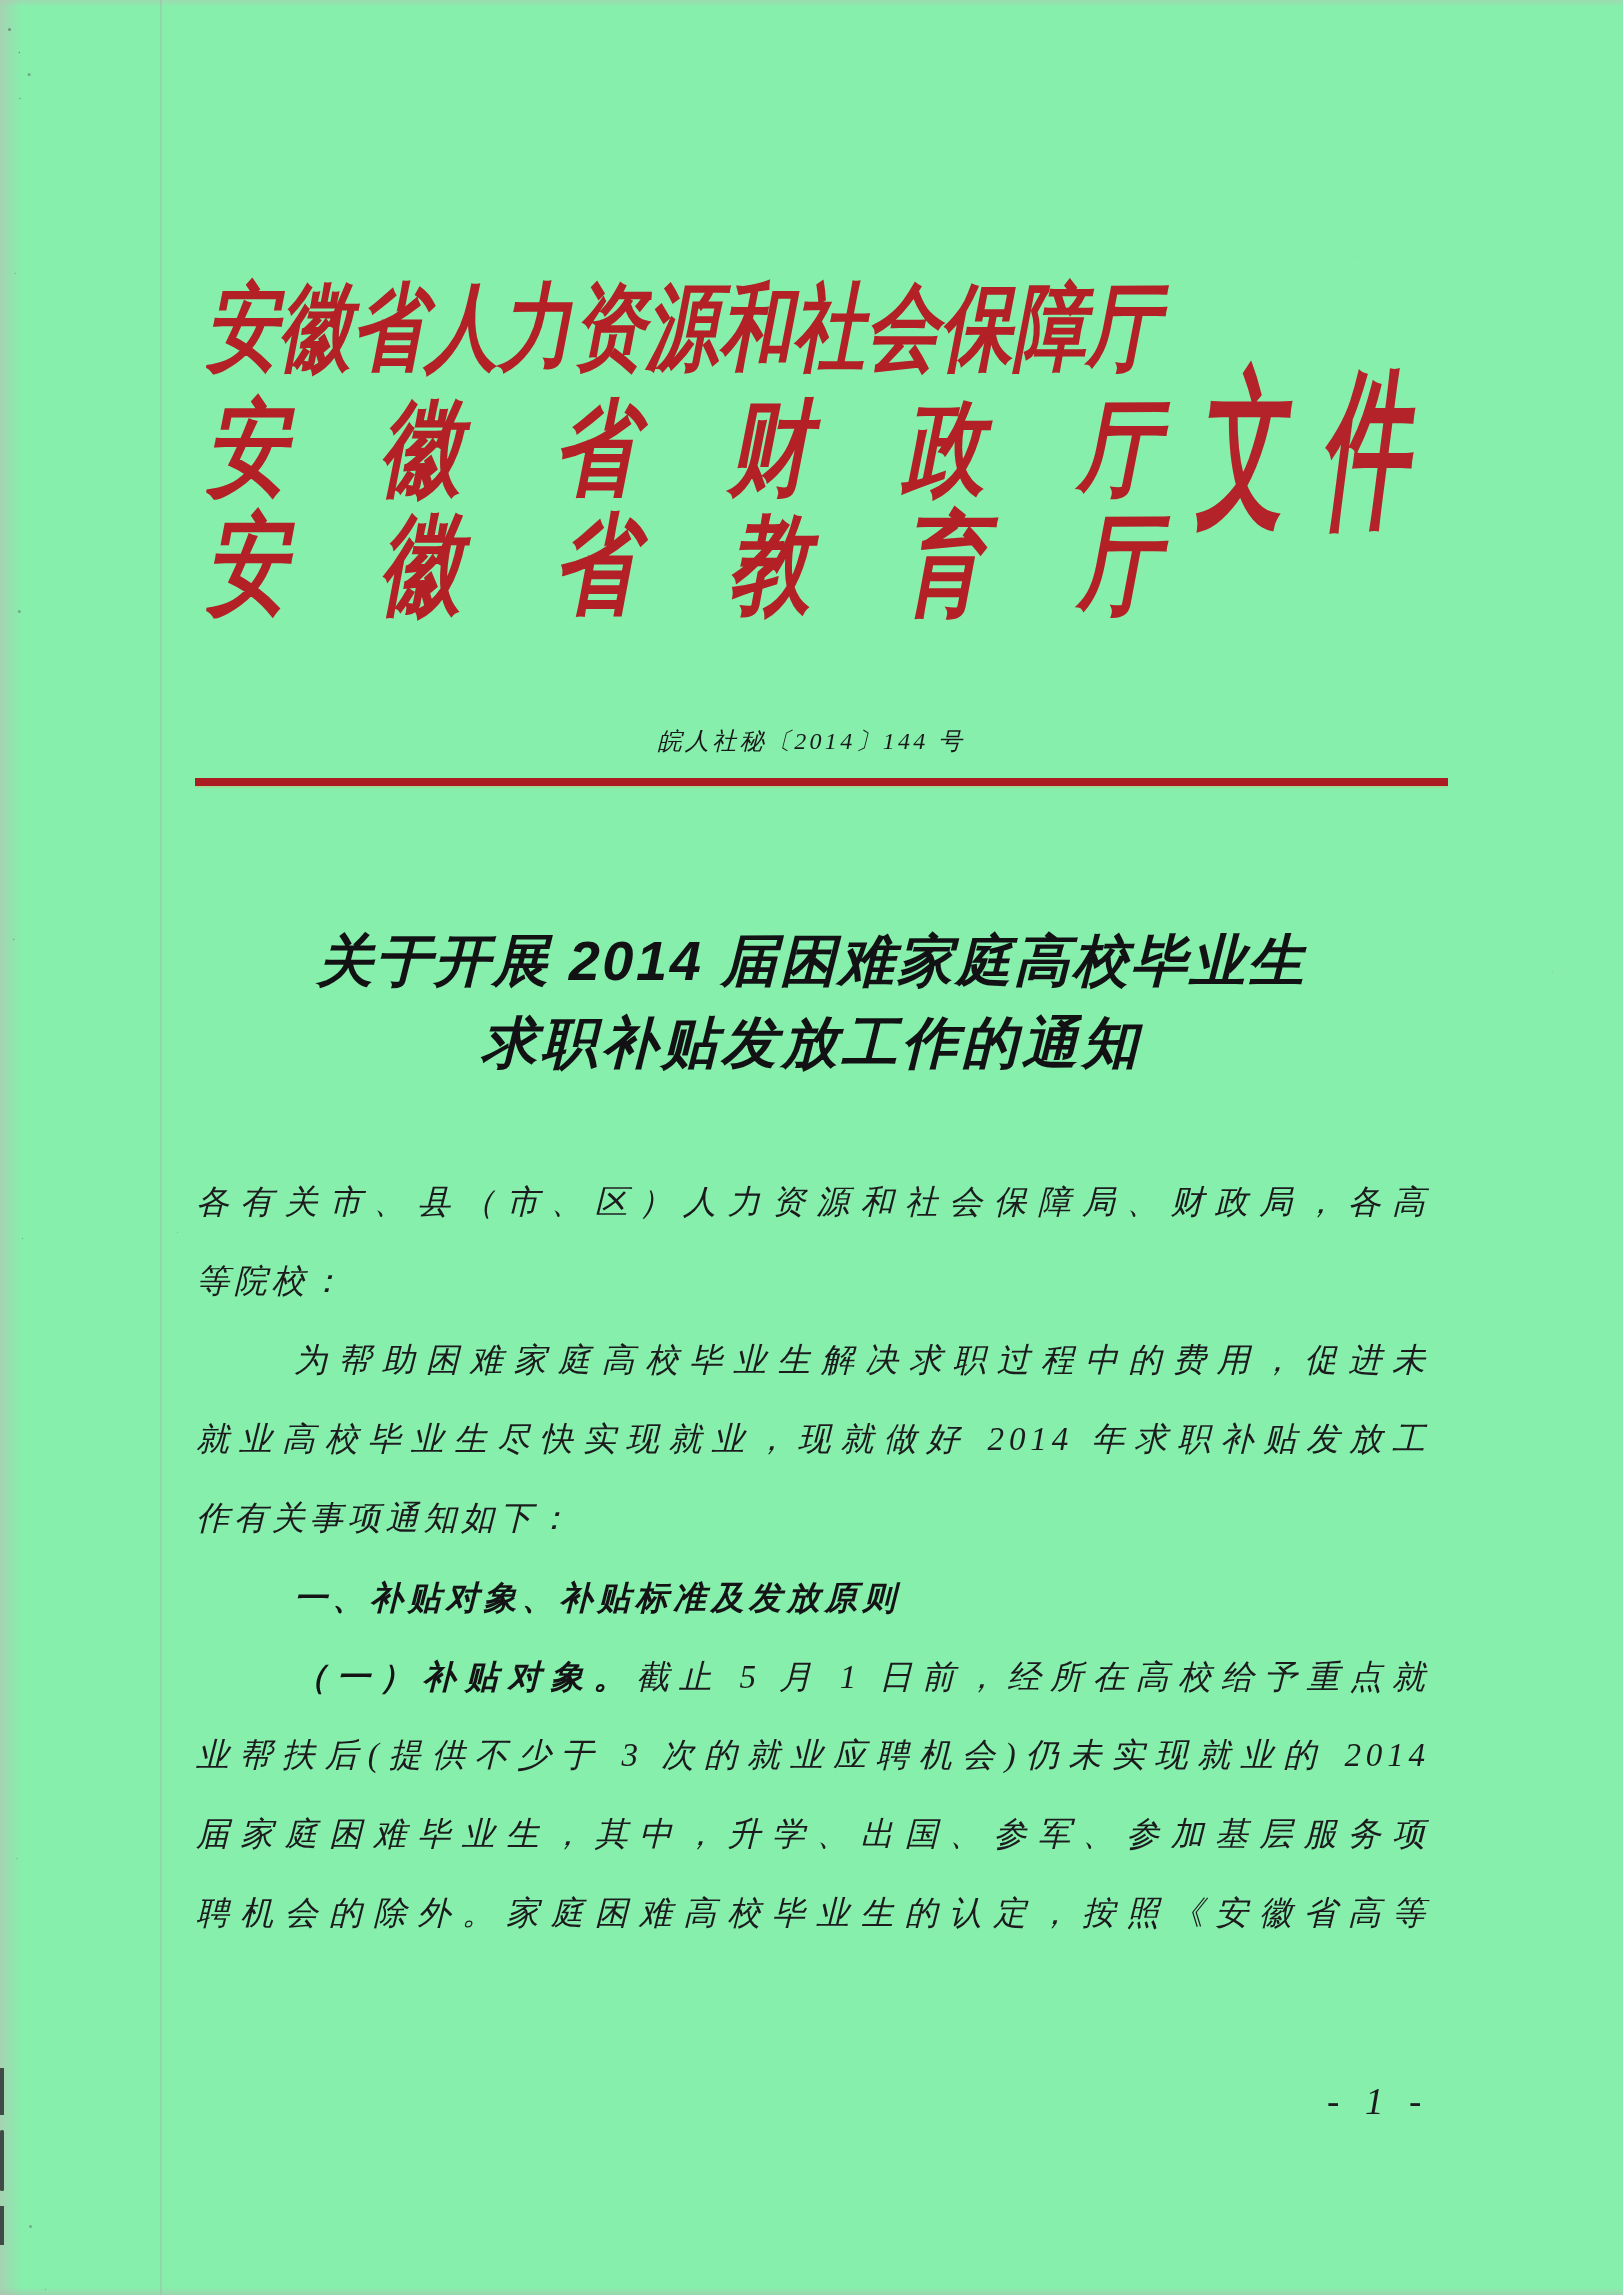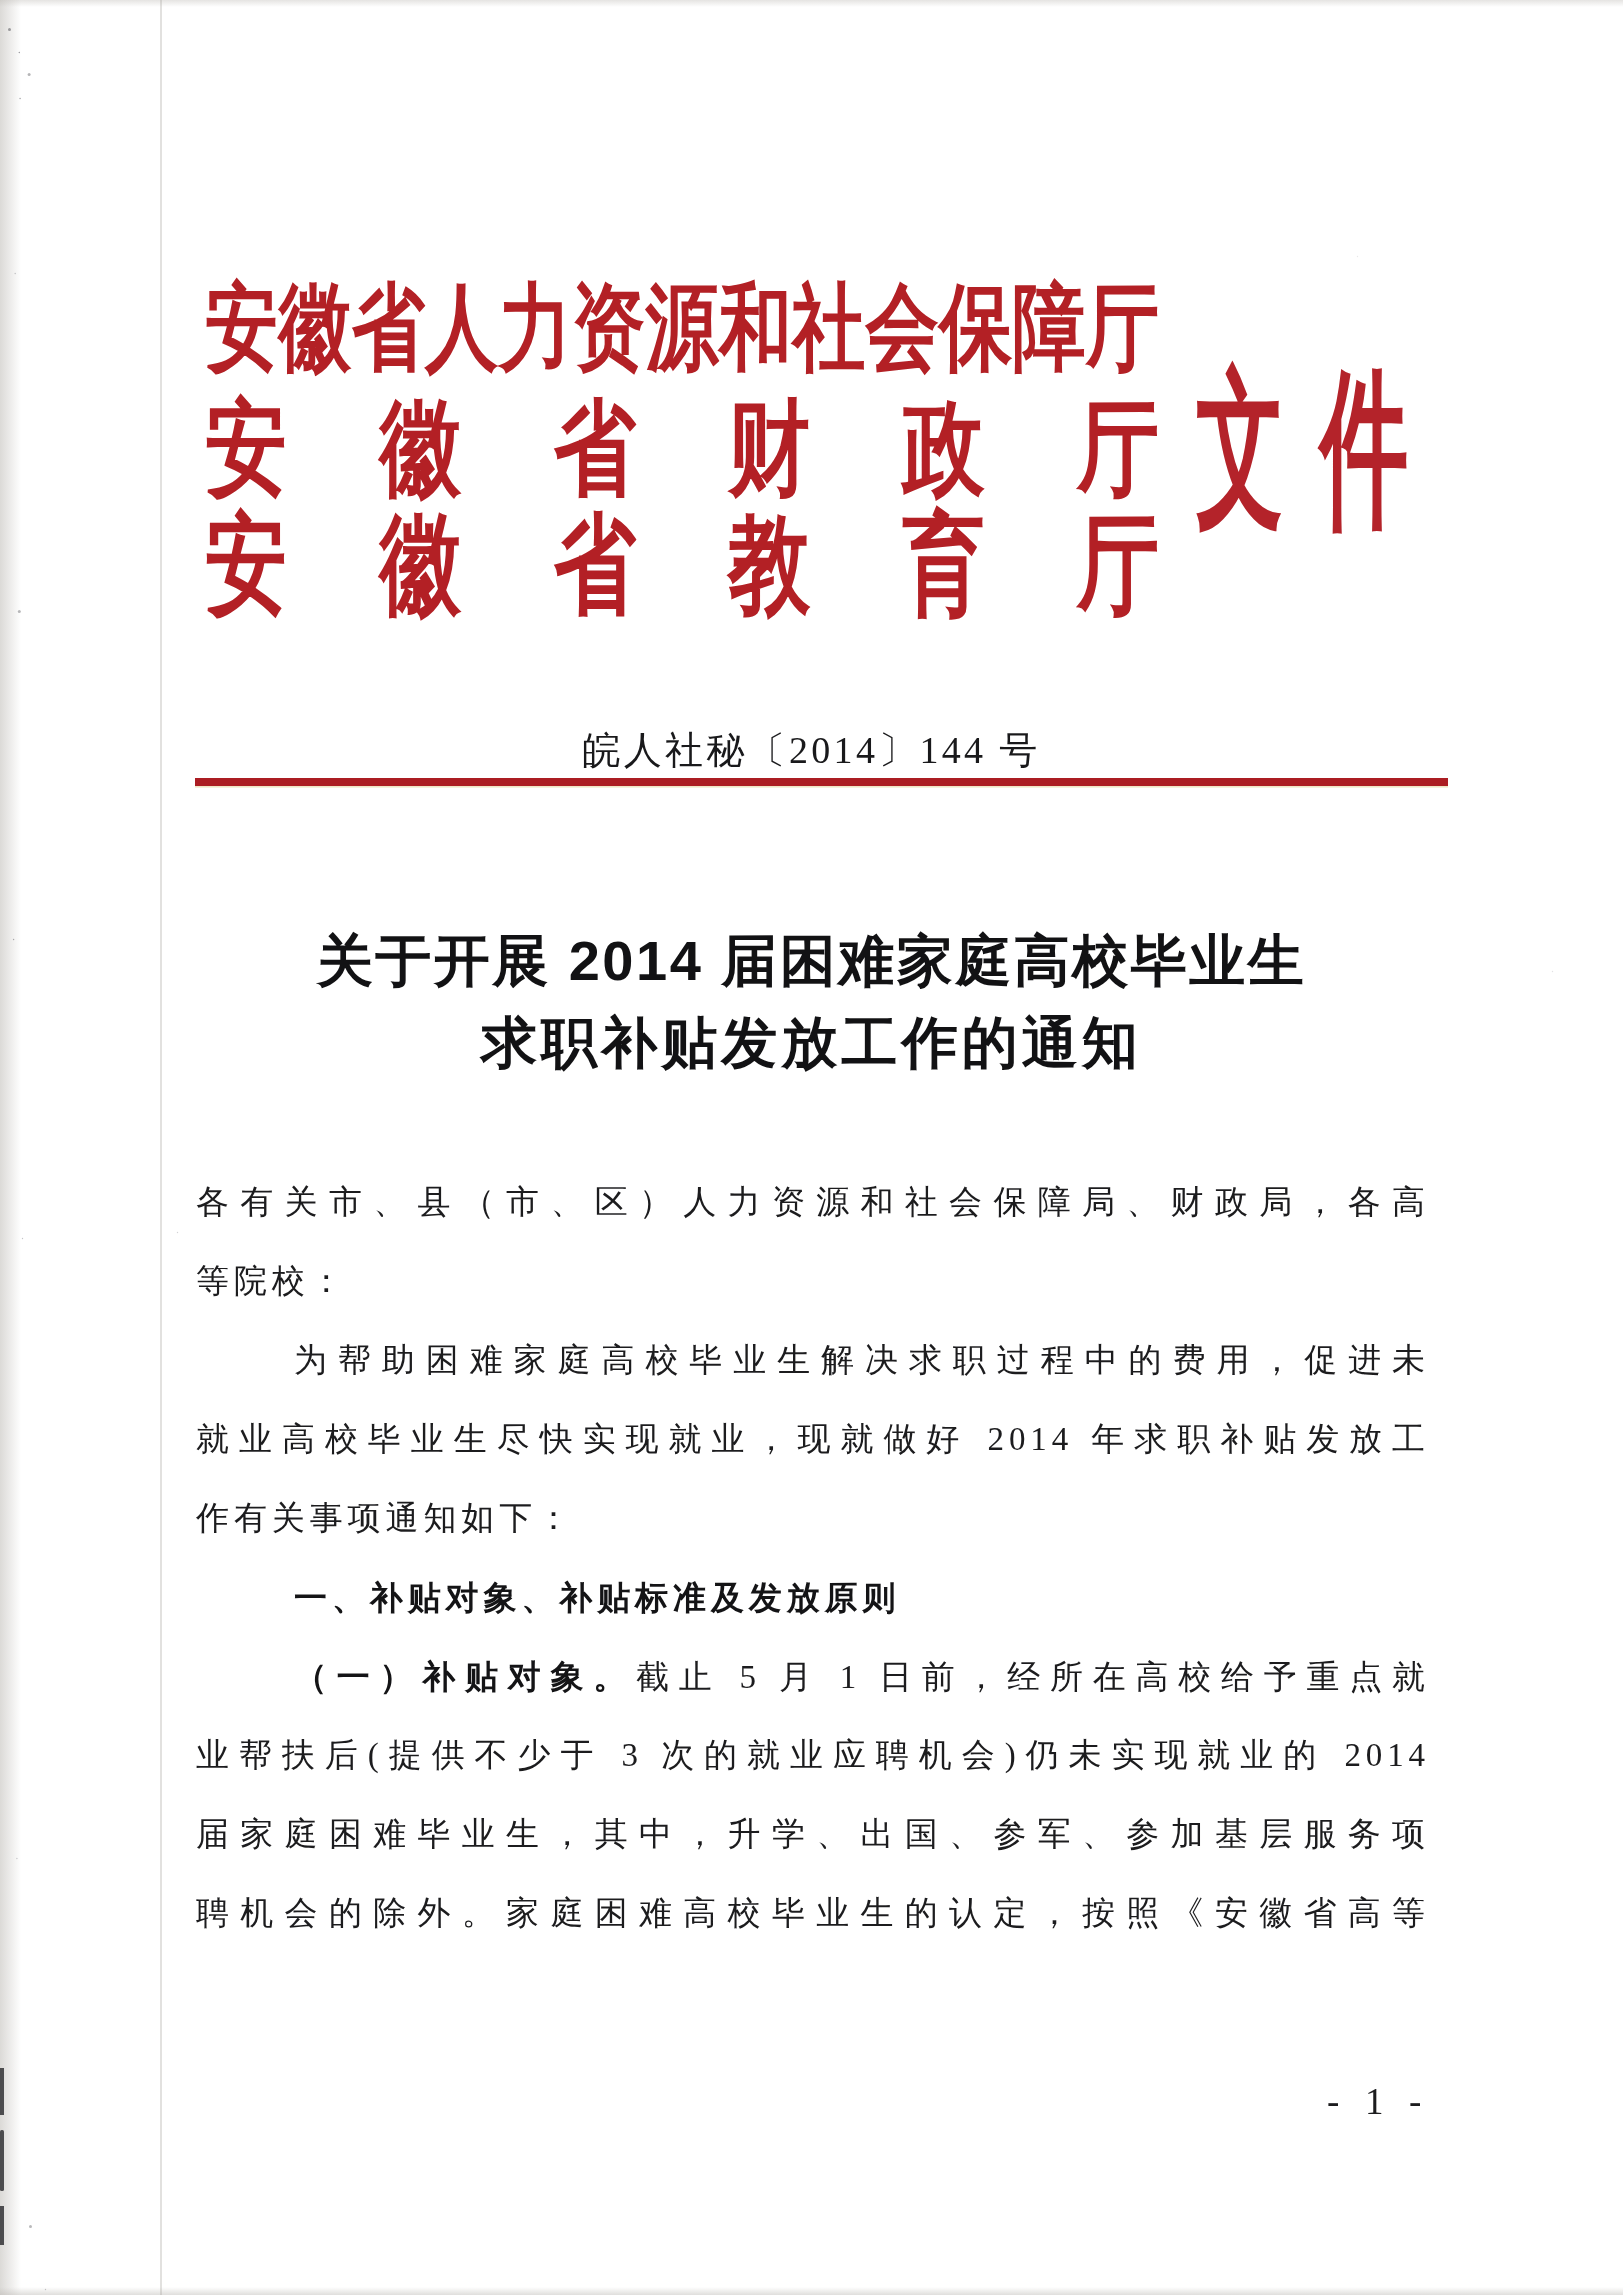--- a/index.html
+++ b/index.html
@@ -1,22 +1,23 @@
 <!DOCTYPE html>
 <html style="font-size:13px"><head>
 <meta charset="utf-8">
 <style>
   html,body{margin:0;padding:0;}
   body{background:#e8e6e2;font-family:"Liberation Serif", serif;}
   .page{
     position:relative;
     width:1623px;height:2295px;
-    background:#ffffff;
+    background:#86efac;
     overflow:hidden;
     color:#1c1c1e;
+    font-style:italic;
   }
   
   .edge-left{
     position:absolute;left:0;top:0;width:21px;height:100%;
     background:linear-gradient(to right, rgba(190,187,182,.55), rgba(190,187,182,0));
     pointer-events:none;
   }
   .edge-top{
     position:absolute;left:0;top:0;width:100%;height:6.5px;
     background:linear-gradient(to bottom, rgba(190,187,182,.4), rgba(190,187,182,0));
@@ -69,21 +70,21 @@
     font-family:"Liberation Serif", serif;
     font-weight:700;
     font-size:88px;letter-spacing:36px;
     line-height:1;white-space:nowrap;
     transform:scaleY(1.95);transform-origin:0 0;
   }
   
   .doc-number{
     position:absolute;left:0;top:725px;width:100%;
     text-align:center;
-    font-size:38px;letter-spacing:3.3px;
+    font-size:24px;letter-spacing:3.3px;
     color:#19191b;
   }
   .red-rule{
     position:absolute;left:195px;top:778px;width:1253px;height:8.2px;
     background:#ab1d23;
     box-shadow:0 1.6px 0 rgba(205,180,90,.35);
   }
   
   .title-line{
     position:absolute;left:0;width:100%;

